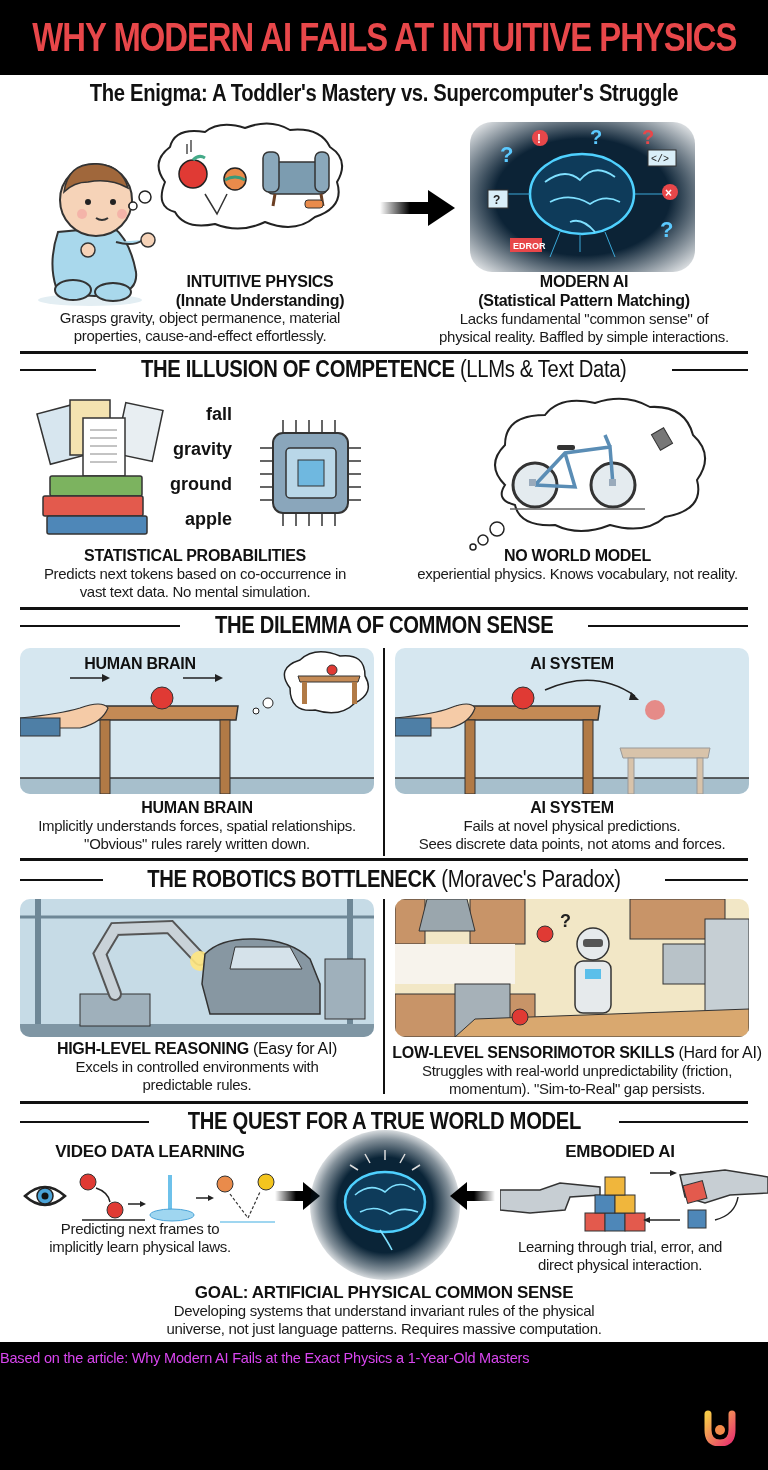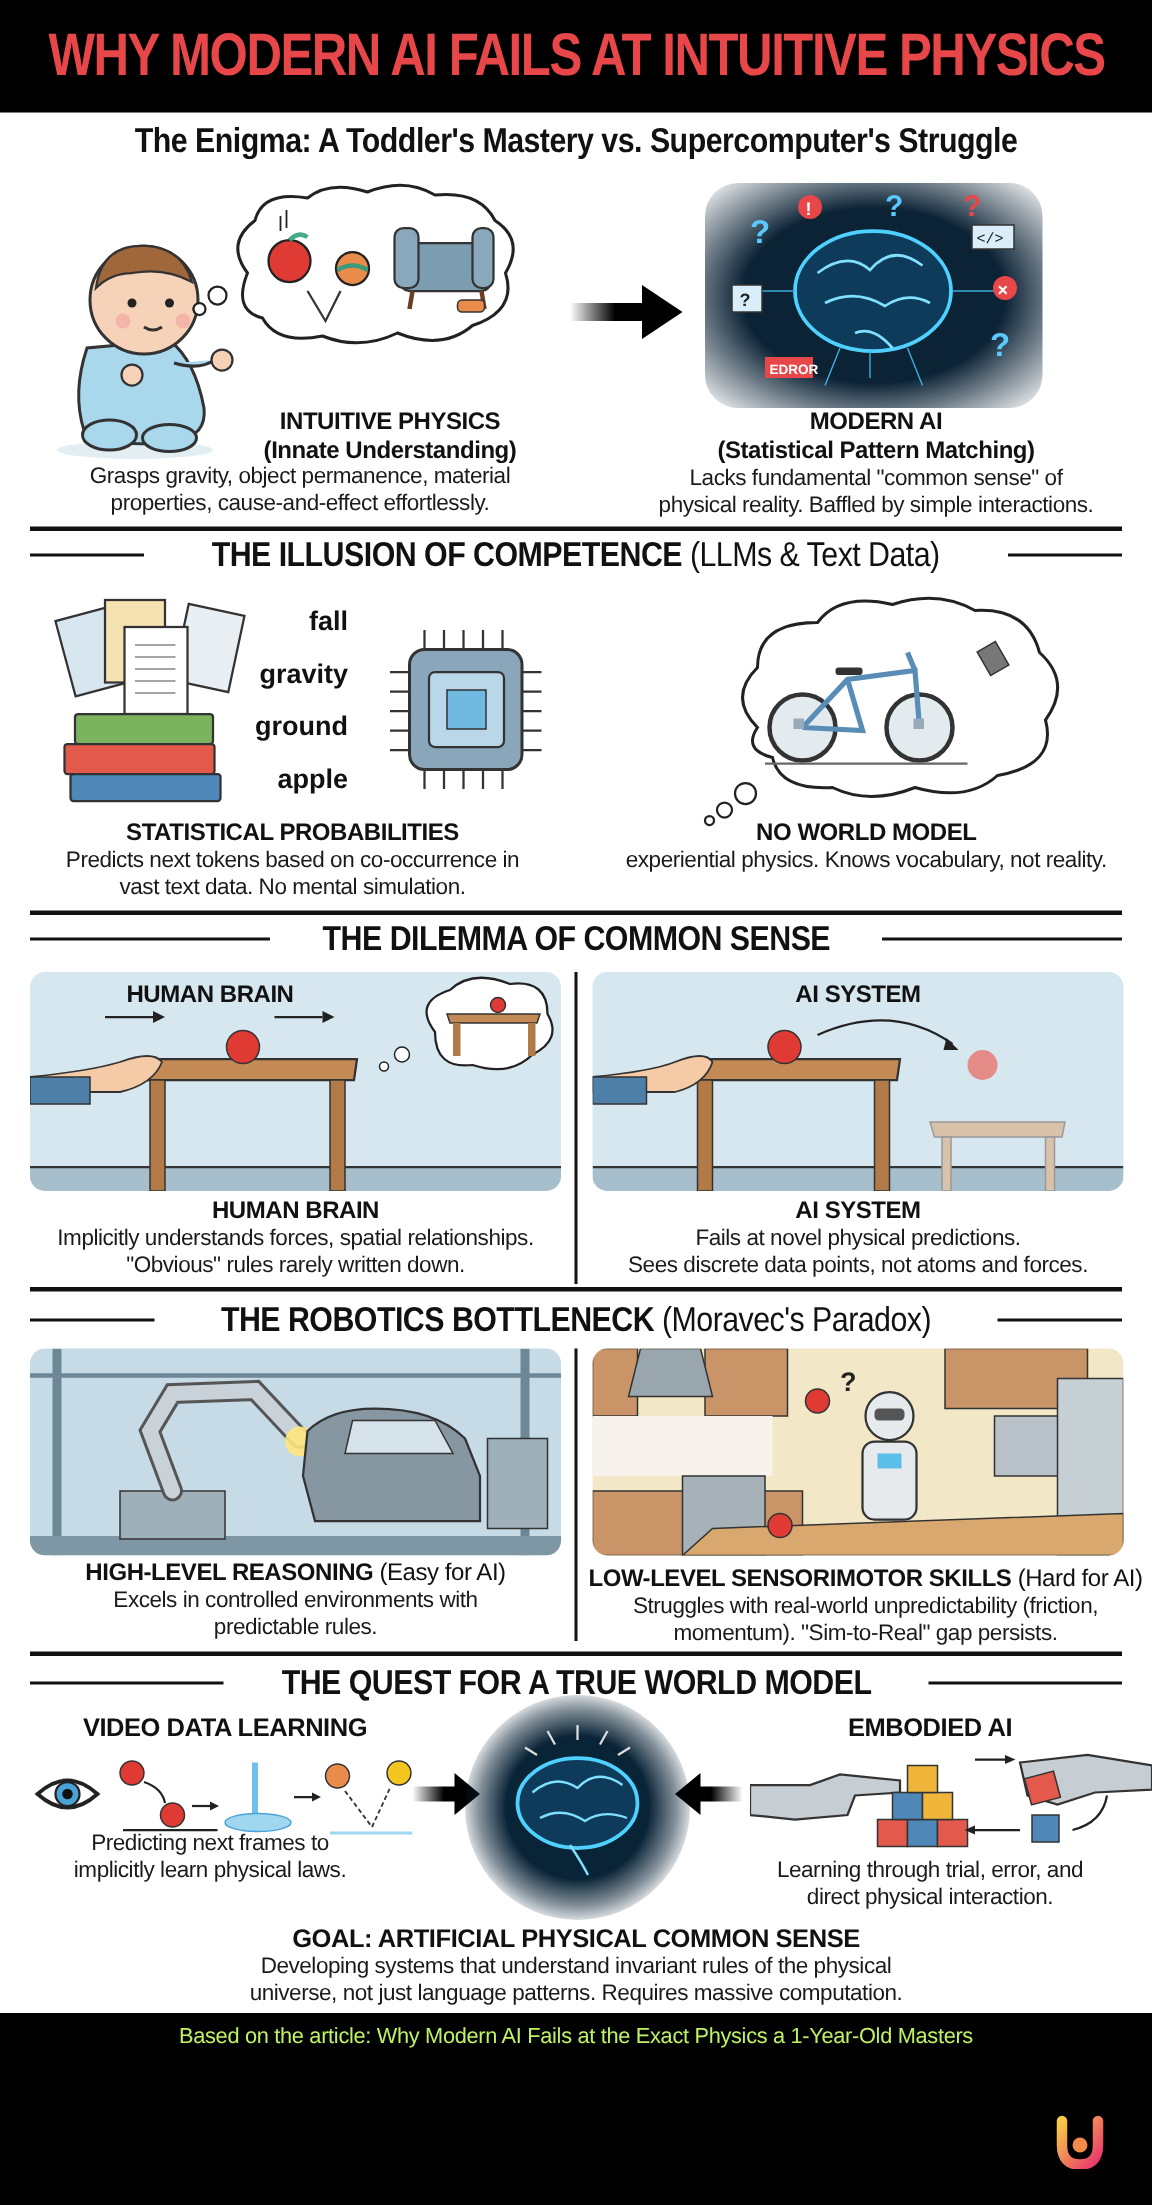--- a/index.html
+++ b/index.html
@@ -22,21 +22,21 @@
   .hr { left:20px; width:728px; height:3px; background:#111; }
 
   .cap-title { font-weight:700; font-size:16px; line-height:19px; letter-spacing:-0.3px; }
   .cap-body { font-size:15px; line-height:18px; letter-spacing:-0.3px; color:#1a1a1a; }
   .cap-title .light { font-weight:400; }
 
   .panel { border-radius:10px; background:#d6e7f0; overflow:hidden; }
   .vsep { width:2px; background:#111; }
 
   .footer { left:0; top:1342px; width:768px; height:128px; background:#000; }
-  .footer .src { position:absolute; left:0; top:8px; width:768px; text-align:center; color:#bef264; font-size:14.5px; letter-spacing:-0.2px; }
+  .footer .src { position:absolute; left:0; top:8px; width:768px; text-align:left; color:#d946ef; font-size:14.5px; letter-spacing:-0.2px; }
 
   svg { display:block; }
 </style>
 </head>
 <body>
 
 <div class="abs title-bar">
   <div class="t">WHY MODERN AI FAILS AT INTUITIVE PHYSICS</div>
 </div>
 <div class="abs subtitle">The Enigma: A Toddler's Mastery vs. Supercomputer's Struggle</div>

